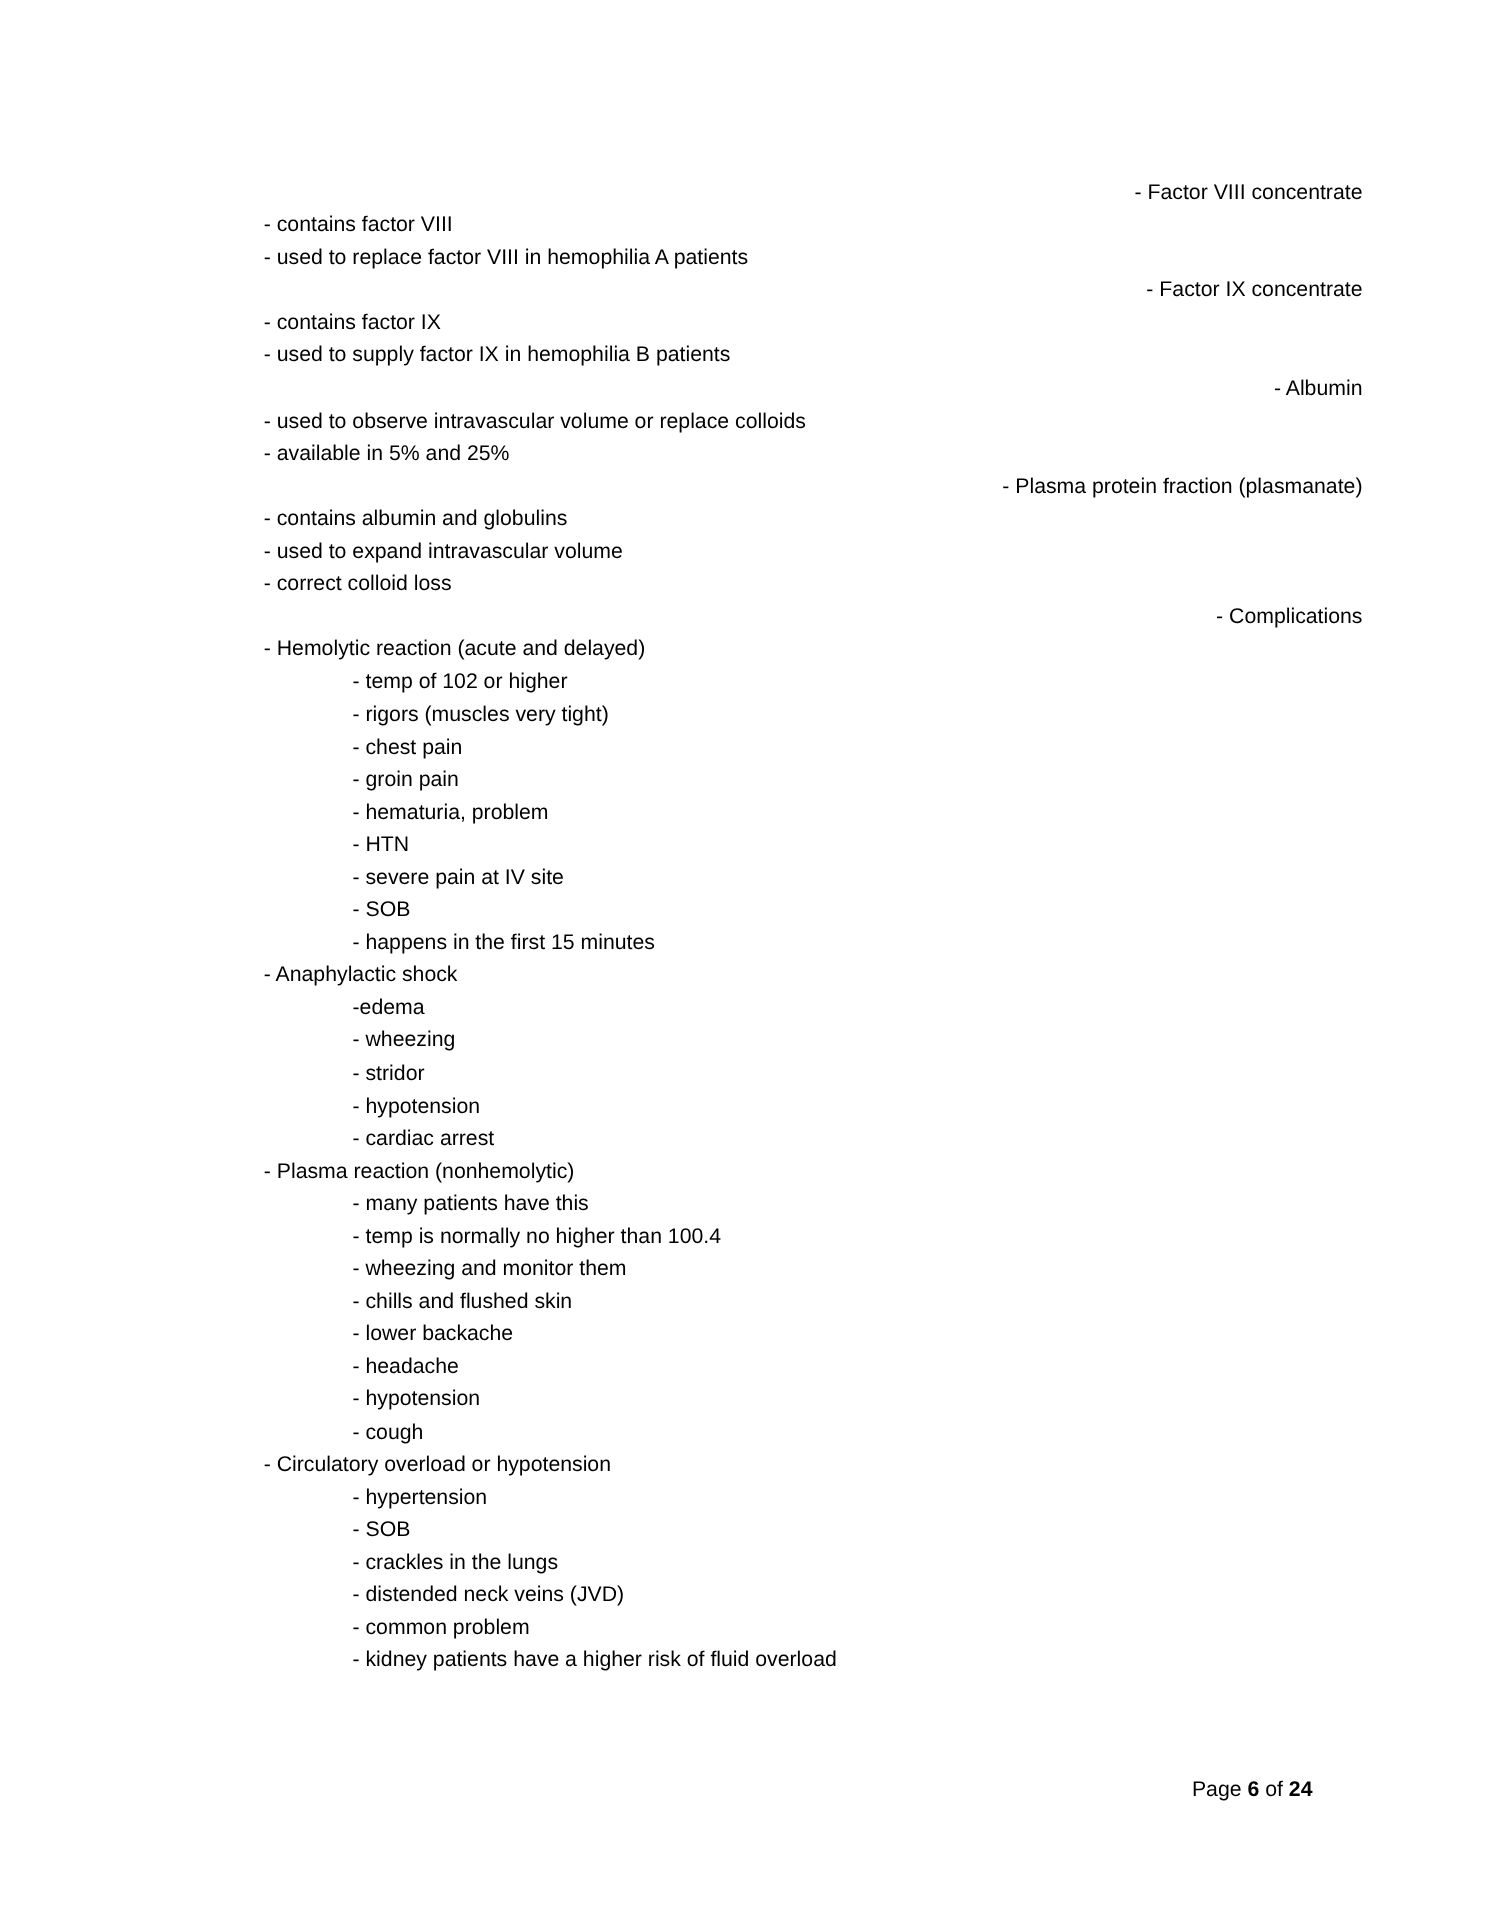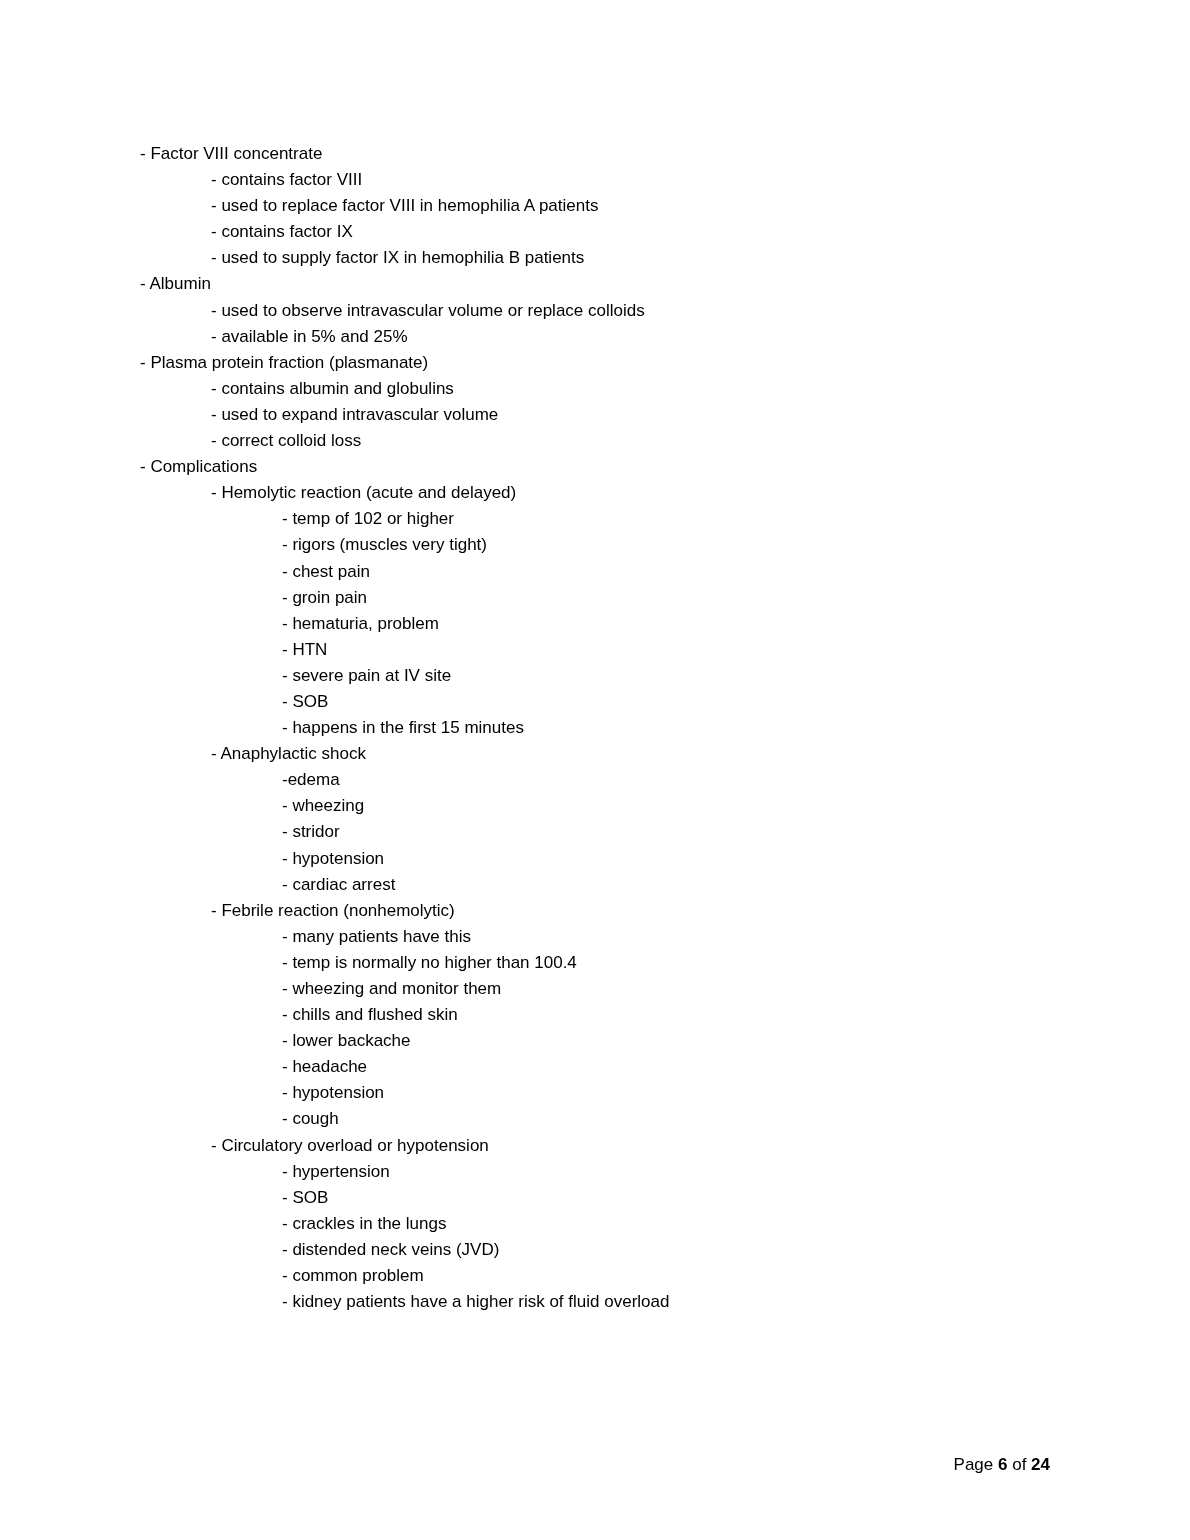--- a/index.html
+++ b/index.html
@@ -20,42 +20,42 @@
     position: absolute;
     top: 141px;
     left: 140px;
     width: 950px;
     font-size: 17px;
     line-height: 26.1px;
   }
   .line {
     white-space: pre-wrap;
   }
-  .indent-0 { padding-left: 0px; }
+  .indent-0 { padding-left: 0px; text-align: right; }
   .indent-1 { padding-left: 71px; }
   .indent-2 { padding-left: 142px; }
   .footer {
     position: absolute;
     top: 1419px;
     right: 140px;
     font-size: 17px;
     line-height: 26px;
     white-space: pre;
-    margin-top: 33px;
   }
   .footer .bold { font-weight: bold; }
 </style>
 </head>
 <body>
 
 <div class="page">
   <div class="doc-body" id="doc-body">
       <div class="line indent-0">- Factor VIII concentrate</div>
       <div class="line indent-1">- contains factor VIII</div>
       <div class="line indent-1">- used to replace factor VIII in hemophilia A patients</div>
+      <div class="line indent-0">- Factor IX concentrate</div>
       <div class="line indent-1">- contains factor IX</div>
       <div class="line indent-1">- used to supply factor IX in hemophilia B patients</div>
       <div class="line indent-0">- Albumin</div>
       <div class="line indent-1">- used to observe intravascular volume or replace colloids</div>
       <div class="line indent-1">- available in 5% and 25%</div>
       <div class="line indent-0">- Plasma protein fraction (plasmanate)</div>
       <div class="line indent-1">- contains albumin and globulins</div>
       <div class="line indent-1">- used to expand intravascular volume</div>
       <div class="line indent-1">- correct colloid loss</div>
       <div class="line indent-0">- Complications</div>
@@ -68,21 +68,21 @@
       <div class="line indent-2">- HTN</div>
       <div class="line indent-2">- severe pain at IV site</div>
       <div class="line indent-2">- SOB</div>
       <div class="line indent-2">- happens in the first 15 minutes</div>
       <div class="line indent-1">- Anaphylactic shock</div>
       <div class="line indent-2">-edema</div>
       <div class="line indent-2">- wheezing</div>
       <div class="line indent-2">- stridor</div>
       <div class="line indent-2">- hypotension</div>
       <div class="line indent-2">- cardiac arrest</div>
-      <div class="line indent-1">- Febrile reaction (nonhemolytic)</div>
+      <div class="line indent-1">- Plasma reaction (nonhemolytic)</div>
       <div class="line indent-2">- many patients have this</div>
       <div class="line indent-2">- temp is normally no higher than 100.4</div>
       <div class="line indent-2">- wheezing and monitor them</div>
       <div class="line indent-2">- chills and flushed skin</div>
       <div class="line indent-2">- lower backache</div>
       <div class="line indent-2">- headache</div>
       <div class="line indent-2">- hypotension</div>
       <div class="line indent-2">- cough</div>
       <div class="line indent-1">- Circulatory overload or hypotension</div>
       <div class="line indent-2">- hypertension</div>

